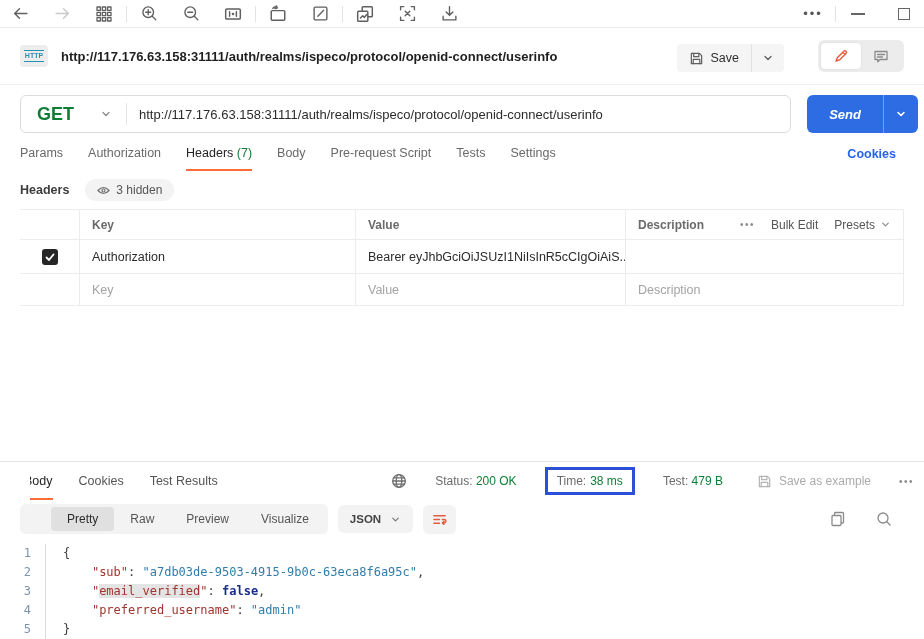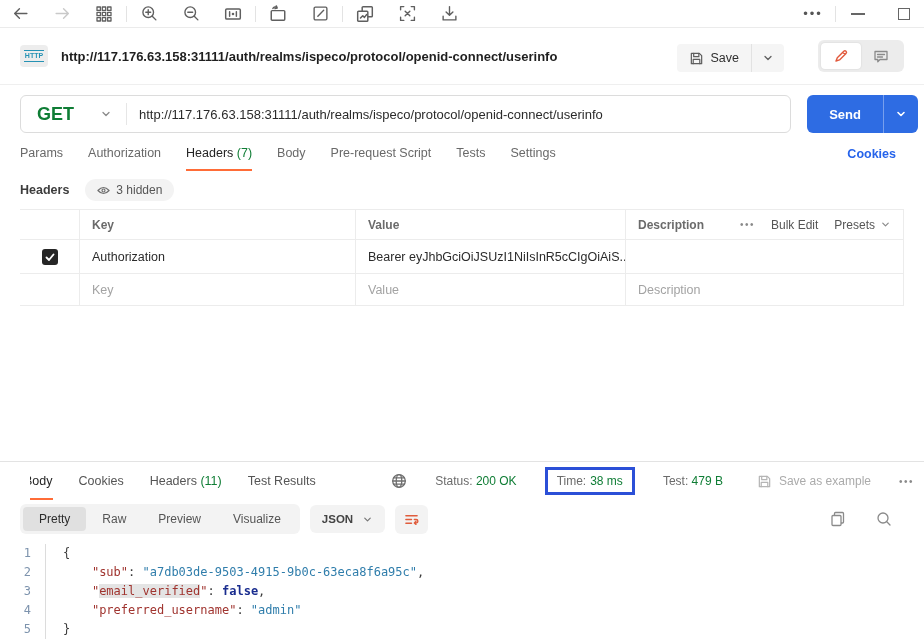--- a/index.html
+++ b/index.html
@@ -34,21 +34,21 @@
   .seg-pc .seg { padding:5px 12px; border-radius:4px; cursor:pointer; }
   .seg-pc .seg.active { background:#fff; box-shadow:0 0 2px rgba(0,0,0,.12); }
 
   
   .req-bar { display:flex; align-items:stretch; margin:10px 6px 0 20px; height:38px; flex:none; }
   .url-box { flex:1; display:flex; align-items:center; border:1px solid #dcdcdc; border-radius:6px; background:#fff; }
   .method { display:flex; align-items:center; gap:26px; padding:0 14px 0 16px; cursor:pointer; }
   .method-label { color:#0f7d35; font-weight:bold; font-size:18px; }
   .url-sep { width:1px; height:22px; background:#e6e6e6; }
   .url-text { padding:0 12px; font-size:13px; color:#2b2b2b; white-space:nowrap; overflow:hidden; }
-  .send-btn { display:flex; align-items:stretch; margin-left:16px; background:#2e6ce3; border-radius:6px; overflow:hidden; cursor:pointer; }
+  .send-btn { display:flex; align-items:stretch; margin-left:16px; background:#2e6ce3; border-radius:6px; overflow:hidden; cursor:pointer;font-style:italic; }
   .send-main { display:flex; align-items:center; padding:0 22px; color:#fff; font-weight:bold; font-size:13px; }
   .send-chev { display:flex; align-items:center; padding:0 11px; border-left:1px solid rgba(255,255,255,.35); }
 
   
   .req-tabs { display:flex; align-items:center; padding:0 20px; margin-top:13px; flex:none; }
   .rtab { font-size:12.5px; color:#696969; margin-right:25px; padding-bottom:9px; border-bottom:2px solid transparent; cursor:pointer; white-space:nowrap; }
   .rtab.active { color:#242424; border-bottom-color:#ff6c37; }
   .count-green { color:#0f7d35; }
   .cookies-link { margin-left:auto; margin-right:8px; color:#2563eb; font-size:12.5px; font-weight:bold; padding-bottom:9px; cursor:pointer; }
 
@@ -84,21 +84,21 @@
   .meta-label { color:#6b6b6b; }
   .meta-val { color:#0f7d35; }
   .time-annot { border:3px solid #2b4fd7; padding:4px 9px; display:flex; gap:4px; align-items:center; }
   .save-example { display:flex; align-items:center; gap:7px; color:#ababab; cursor:pointer; margin-left:6px; }
   .mini-dots { color:#8a8a8a; font-size:10px; letter-spacing:1.5px; cursor:pointer; }
 
   
   .view-bar { display:flex; align-items:center; padding:4px 20px 6px; }
   .view-seg { display:flex; background:#f3f3f3; border-radius:6px; padding:3px; }
   .vtab { font-size:12px; color:#555; padding:5px 16px; border-radius:4px; cursor:pointer; }
-  .vtab.active { background:#e0e0e0; color:#2c2c2c; }
+  .vtab.active { background:#e0e0e0; color:#2c2c2c;margin-left:28px; }
   .fmt-dd { display:flex; align-items:center; gap:9px; background:#f3f3f3; border-radius:6px; padding:8px 12px; margin-left:10px; font-size:11.5px; font-weight:bold; color:#444; cursor:pointer; }
   .wrap-btn { background:#f3f3f3; border-radius:6px; padding:7px 9px; margin-left:10px; cursor:pointer; }
   .view-right { margin-left:auto; display:flex; align-items:center; gap:26px; padding-right:10px; }
   .view-right .tb-btn { cursor:pointer; }
 
   
   .code { font-family:"DejaVu Sans Mono", monospace; font-size:12px; margin-top:4px; }
   .code-line { display:flex; line-height:19px; }
   .gutter { width:46px; flex:none; text-align:right; padding-right:14px; color:#7d93ad; border-right:1px solid #dcdcdc; }
   .code-content { padding-left:17px; white-space:pre; }
@@ -341,24 +341,20 @@
     </div>
   </div>
 
   <div class="mid-spacer"></div>
 
   <div class="resp">
     <div class="resp-head">
       <div class="resp-tabs">
         <div class="resp-tab active">Body</div>
         <div class="resp-tab">Cookies</div>
-        <div class="resp-tab">
-          <span>Headers</span>
-          <span class="count-green">(11)</span>
-        </div>
         <div class="resp-tab">Test Results</div>
       </div>
       <div class="resp-meta">
         <svg width="16" height="16" viewBox="0 0 16 16" class="ic" style="stroke:#6f6f6f">
           <circle cx="8" cy="8" r="6.3"></circle>
             <ellipse cx="8" cy="8" rx="2.8" ry="6.3"></ellipse>
             <path d="M1.7 8 h12.6 M2.6 4.8 h10.8 M2.6 11.2 h10.8"></path>
         </svg>
         <span>
           <span class="meta-label">Status:</span>

